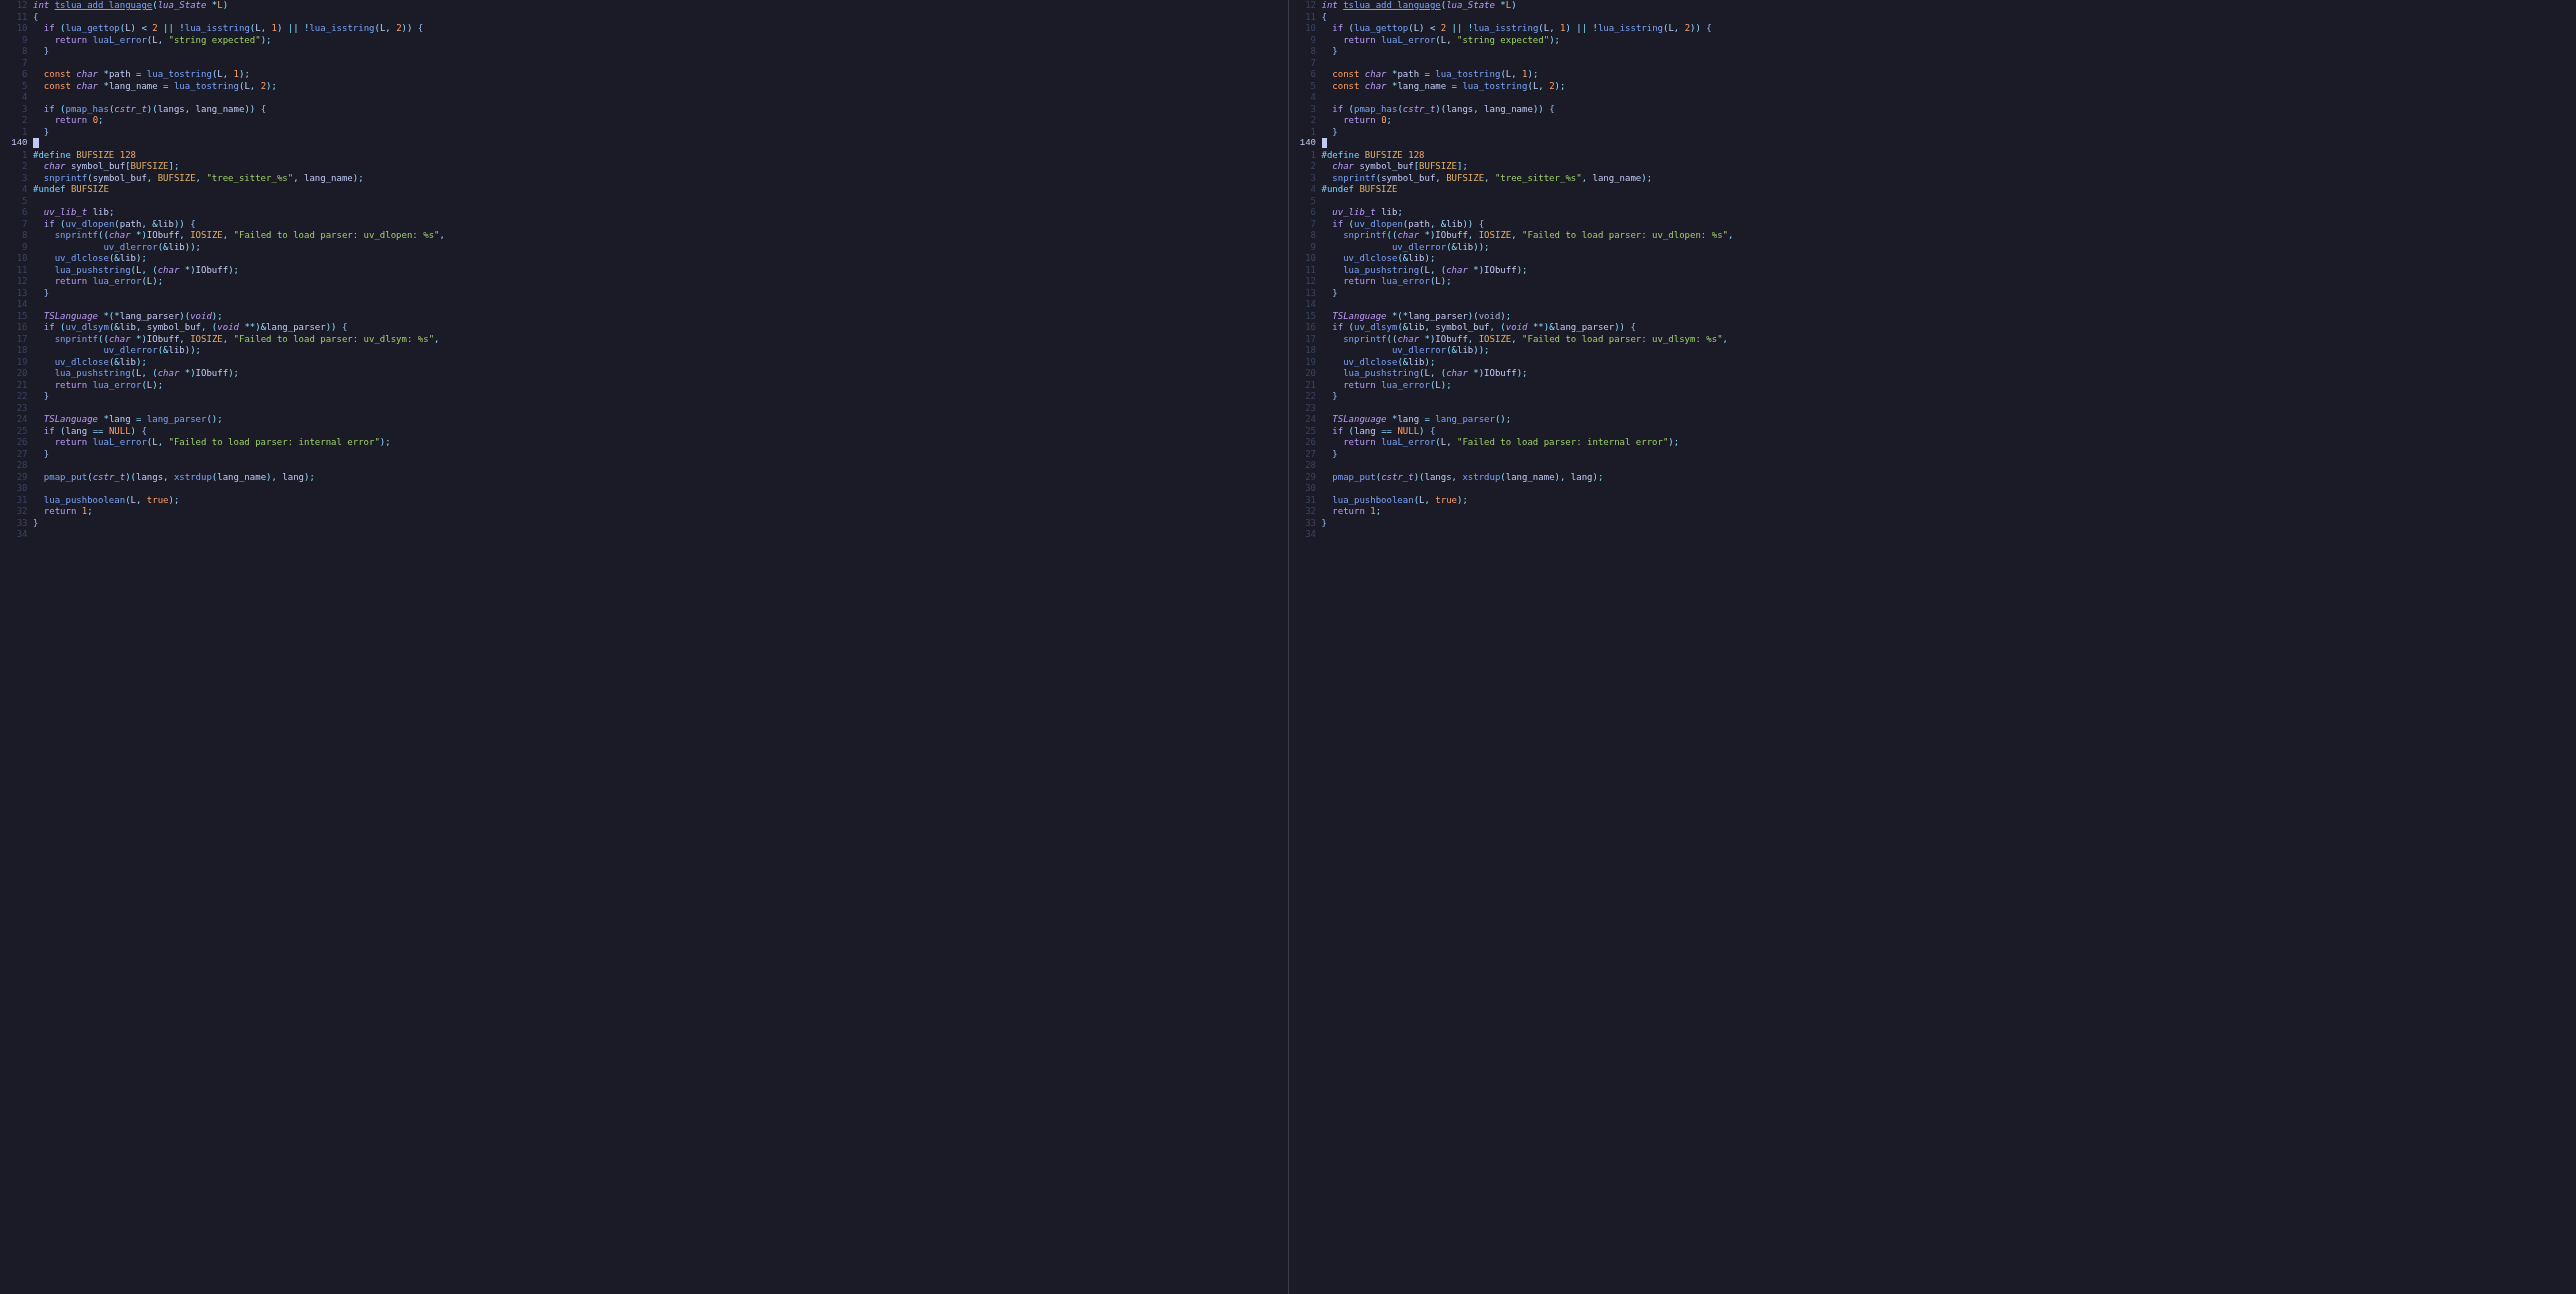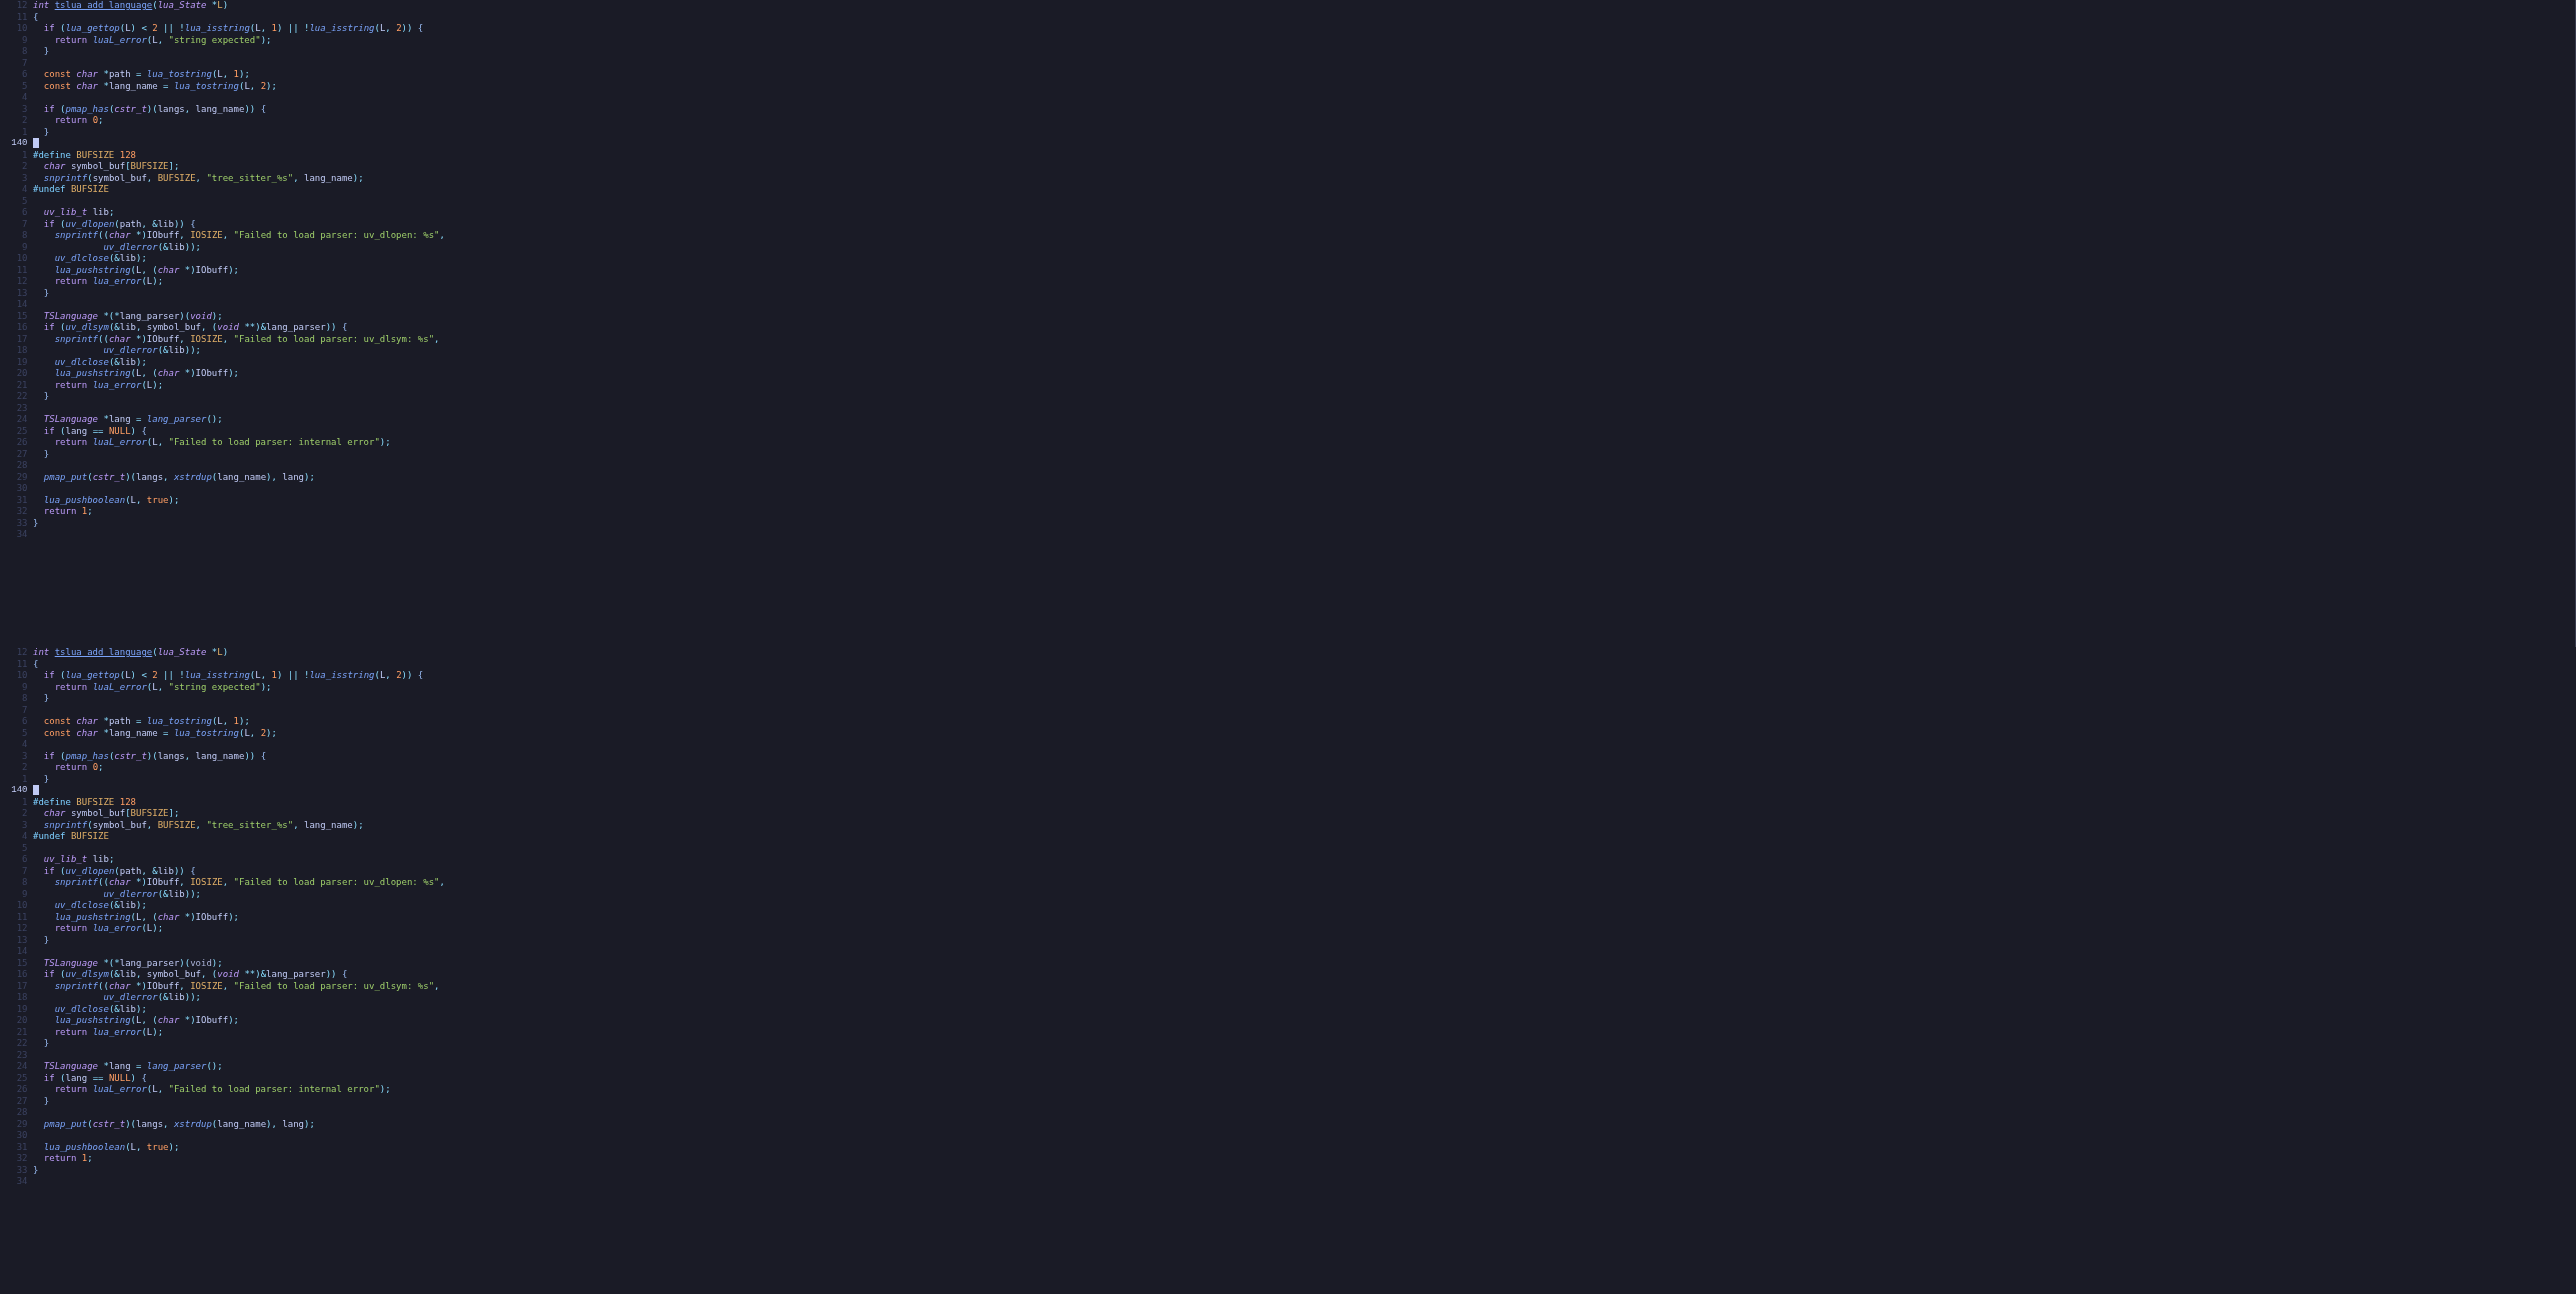--- a/index.html
+++ b/index.html
@@ -8,21 +8,20 @@
     color: #a9b1d6;
     font-family: 'Menlo', 'Consolas', monospace;
     font-size: 9px;
     line-height: 11.5px;
     overflow: hidden;
   }
   .split-container {
     display: flex;
     width: 100%;
     height: 100vh;
-    flex-direction: column;
   }
   .pane {
     flex: 1;
     overflow: hidden;
     position: relative;
   }
   .pane-left {
     border-right: 0.7px solid #3b3d4f;
   }
   .code-area {
@@ -54,21 +53,21 @@
     width: 5.5px;
     height: 10.3px;
     vertical-align: text-bottom;
   }
   
   .kw-type   { color: #bb9af7; font-style: italic; }      
   .kw-ctrl   { color: #bb9af7; }                            
   .kw-const  { color: #ff9e64; }                            
   .kw-pp     { color: #7dcfff; margin-top: 21px; }                            
   .kw-ppname { color: #e0af68; }                            
-  .fn        { color: #7aa2f7; font-style: italic; }                            
+  .fn        { color: #7aa2f7; }                            
   .fn-decl   { color: #7aa2f7; text-decoration: underline; }                            
   .num       { color: #ff9e64; }                            
   .str       { color: #9ece6a; }                            
   .ident     { color: #c0caf5; }                            
   .param     { color: #e0af68; }                            
   .punct     { color: #89ddff; }                            
   .op        { color: #89ddff; }                            
   .bool      { color: #ff9e64; }                            
   .nolight   { color: #a9b1d6; }                            
   .brace     { color: #9abdf5; }

